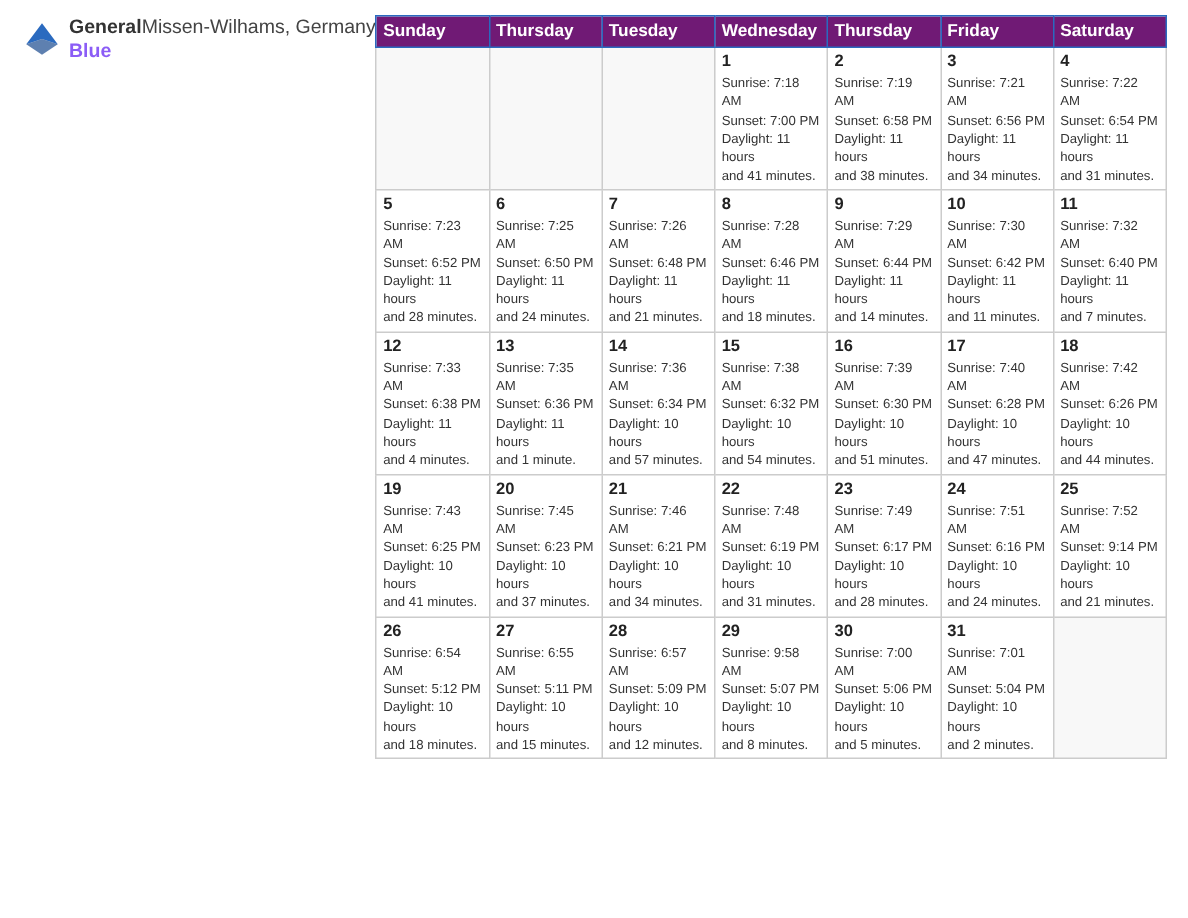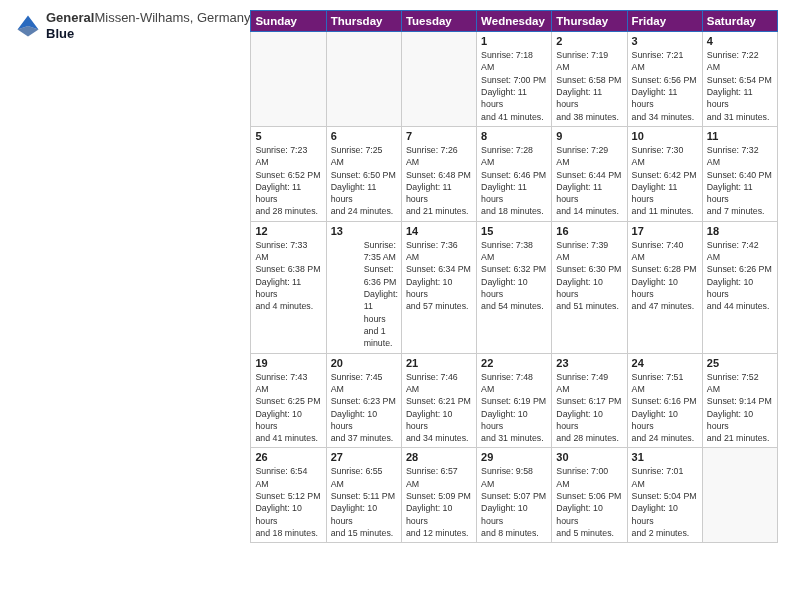--- a/index.html
+++ b/index.html
@@ -28,21 +28,21 @@
       display: flex;
       align-items: center;
       gap: 4px;
     }
     .logo-text {
       font-size: 13px;
       font-weight: bold;
       line-height: 1.2;
     }
     .logo-text .general { color: #333; }
-    .logo-text .blue { color: #0f172a; }
+    .logo-text .blue { color: #8b5cf6; }
     .logo-icon {
       width: 28px;
       height: 28px;
     }
     .title-block {
       text-align: right;
     }
     .month-title {
       font-size: 28px;
       font-weight: bold;
@@ -214,21 +214,21 @@
         <tr>
           <td>
             <div class="day-number">12</div>
             <div class="day-info" style="white-space: pre-line;">Sunrise: 7:33 AM
 Sunset: 6:38 PM
 Daylight: 11 hours
 and 4 minutes.</div>
           </td>
           <td>
             <div class="day-number">13</div>
-            <div class="day-info" style="white-space: pre-line; margin-left: 33px;">Sunrise: 7:35 AM
+            <div class="day-info" style="white-space: pre-line;">Sunrise: 7:35 AM
 Sunset: 6:36 PM
 Daylight: 11 hours
 and 1 minute.</div>
           </td>
           <td>
             <div class="day-number">14</div>
             <div class="day-info" style="white-space: pre-line;">Sunrise: 7:36 AM
 Sunset: 6:34 PM
 Daylight: 10 hours
 and 57 minutes.</div>

